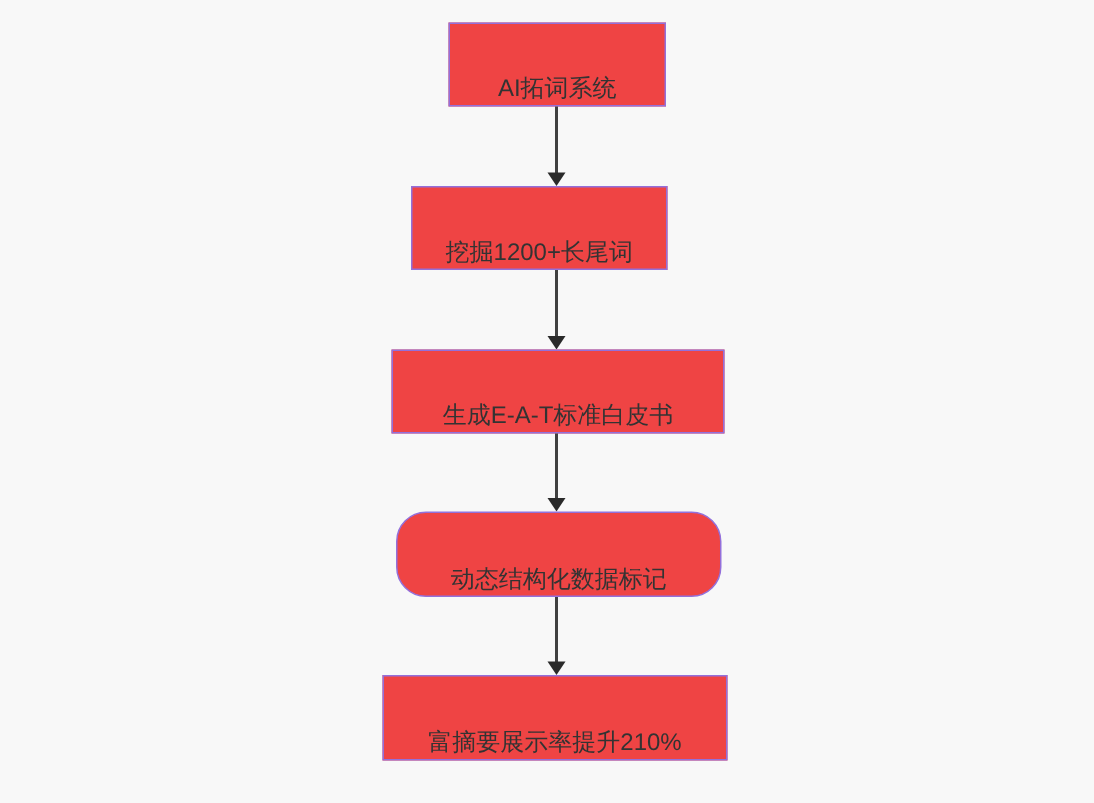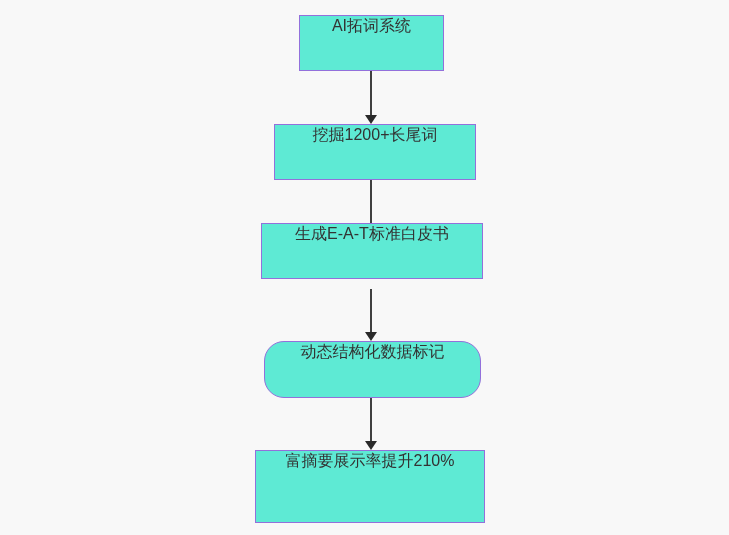--- a/index.html
+++ b/index.html
@@ -15,35 +15,35 @@
   }
   .canvas {
     position: relative;
     width: 729px;
     height: 535px;
     background: #f8f8f8;
   }
   .node {
     position: absolute;
     box-sizing: border-box;
-    background: #5eead4;
+    background: #ef4444;
     border: 1px solid #9370db;
     color: #333333;
     font-size: 16px;
     display: flex;
-    align-items: flex-start;
+    align-items: flex-end;
     justify-content: center;
     text-align: center;
     white-space: nowrap;
   }
   .node-1 { left: 299px; top: 15px;  width: 145px; height: 56px; }
-  .node-2 { left: 274px; top: 124px; width: 202px; height: 56px; }
-  .node-3 { left: 261px; top: 223px; width: 222px; height: 56px; }
+  .node-2 { left: 274px; top: 124px; width: 171px; height: 56px; }
+  .node-3 { left: 261px; top: 233px; width: 222px; height: 56px; }
   .node-4 { left: 264px; top: 341px; width: 217px; height: 57px; border-radius: 20px; }
-  .node-5 { left: 255px; top: 450px; width: 230px; height: 73px; }
+  .node-5 { left: 255px; top: 450px; width: 230px; height: 57px; }
 
   .edge {
     position: absolute;
     left: 365px;
     width: 12px;
   }
   .edge-1 { top: 71px;  height: 53px; }
   .edge-2 { top: 180px; height: 53px; }
   .edge-3 { top: 289px; height: 52px; }
   .edge-4 { top: 398px; height: 52px; }

